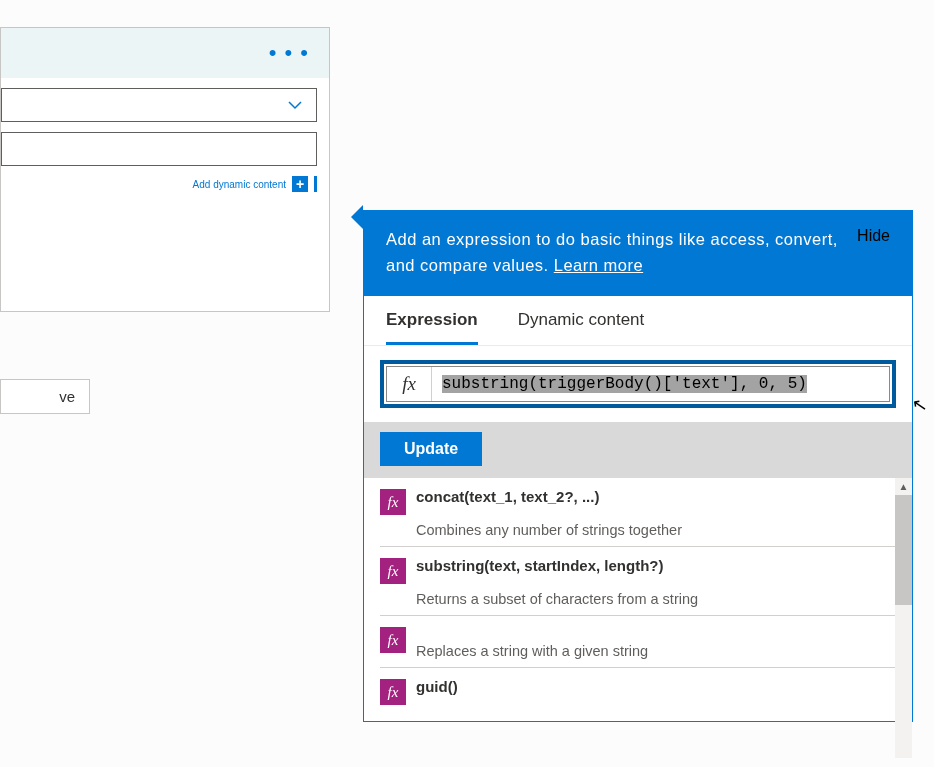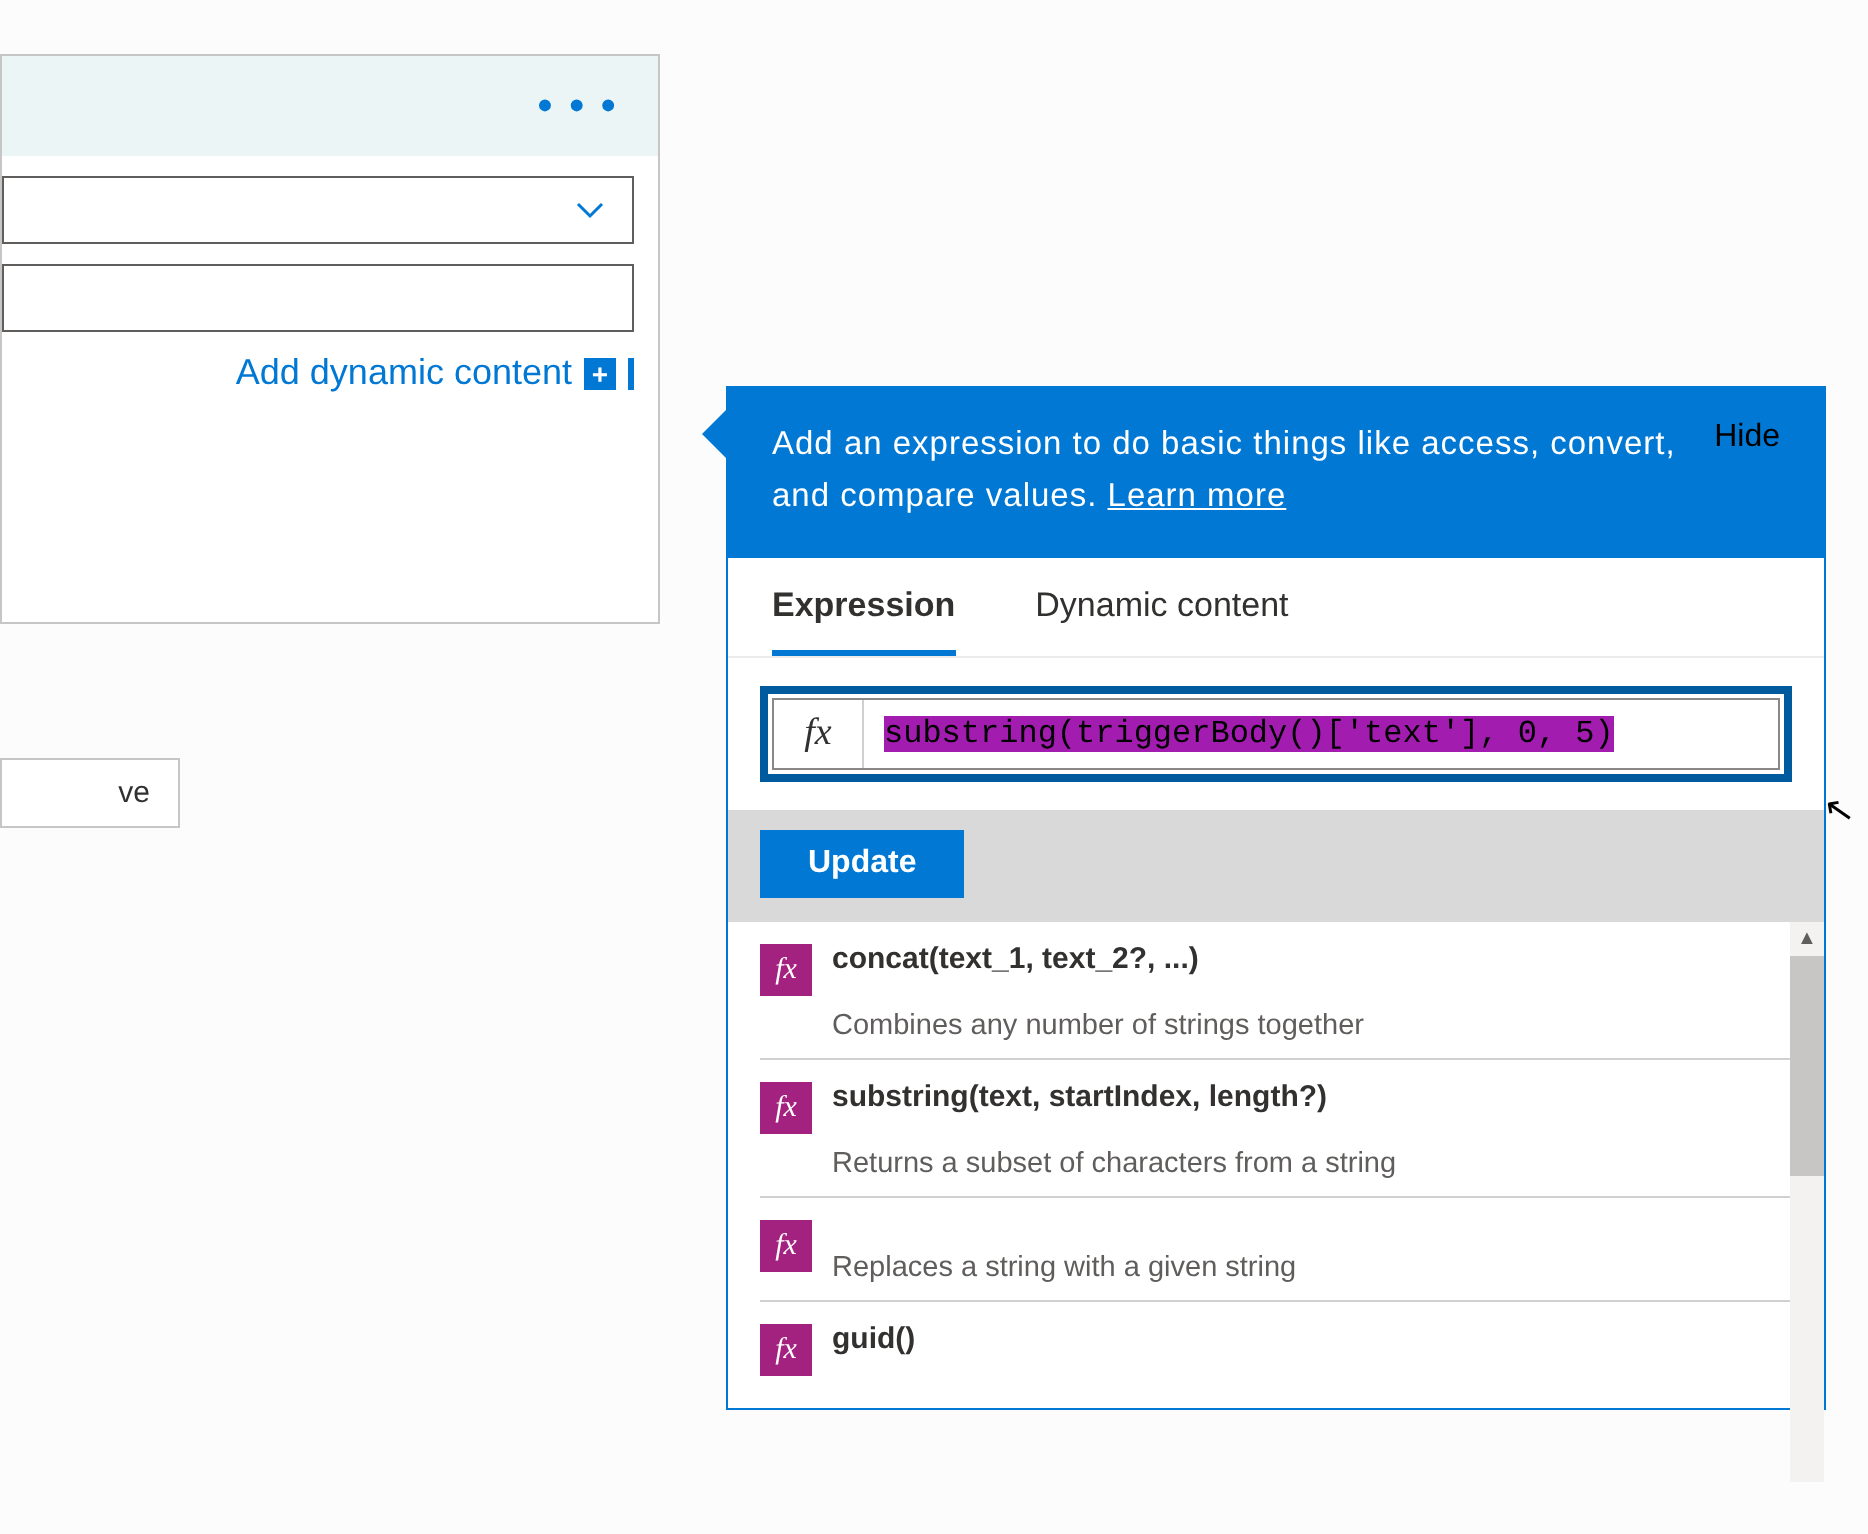--- a/index.html
+++ b/index.html
@@ -55,21 +55,21 @@
   }
   .add-dyn-row {
     display: flex;
     justify-content: flex-end;
     align-items: center;
     margin: 10px 12px 0 0;
     gap: 6px;
   }
   .add-dyn-link {
     color: #0078d4;
-    font-size: 18px;
+    font-size: 10px;
   }
   .add-dyn-icon {
     width: 16px;
     height: 16px;
     background: #0078d4;
     color: #fff;
     font-size: 14px;
     line-height: 16px;
     text-align: center;
     font-weight: bold;
@@ -106,21 +106,21 @@
     width: 0; height: 0;
     border-top: 12px solid transparent;
     border-bottom: 12px solid transparent;
     border-right: 12px solid #0078d4;
   }
 
   
   .flyout {
     position: absolute;
     left: 363px;
-    top: 193px;
+    top: 210px;
     width: 550px;
     background: #fff;
     border: 1px solid #0078d4;
     box-sizing: border-box;
   }
   .flyout-banner {
     background: #0078d4;
     color: #fff;
     padding: 16px 22px 18px 22px;
     display: flex;
@@ -185,21 +185,21 @@
     flex: 1;
     padding: 8px 10px;
     font-family: Consolas, "Courier New", monospace;
     font-size: 16px;
     color: #000;
     background: #fff;
     display: flex;
     align-items: center;
   }
   .expr-input .sel {
-    background: #a21caf;
+    background: #a3a3a3;
     text-align: center;
   }
   .update-bar {
     background: #d9d9d9;
     padding: 10px 4px 12px 16px;
     margin: 0;
   }
   .update-btn {
     background: #0078d4;
     color: #fff;

